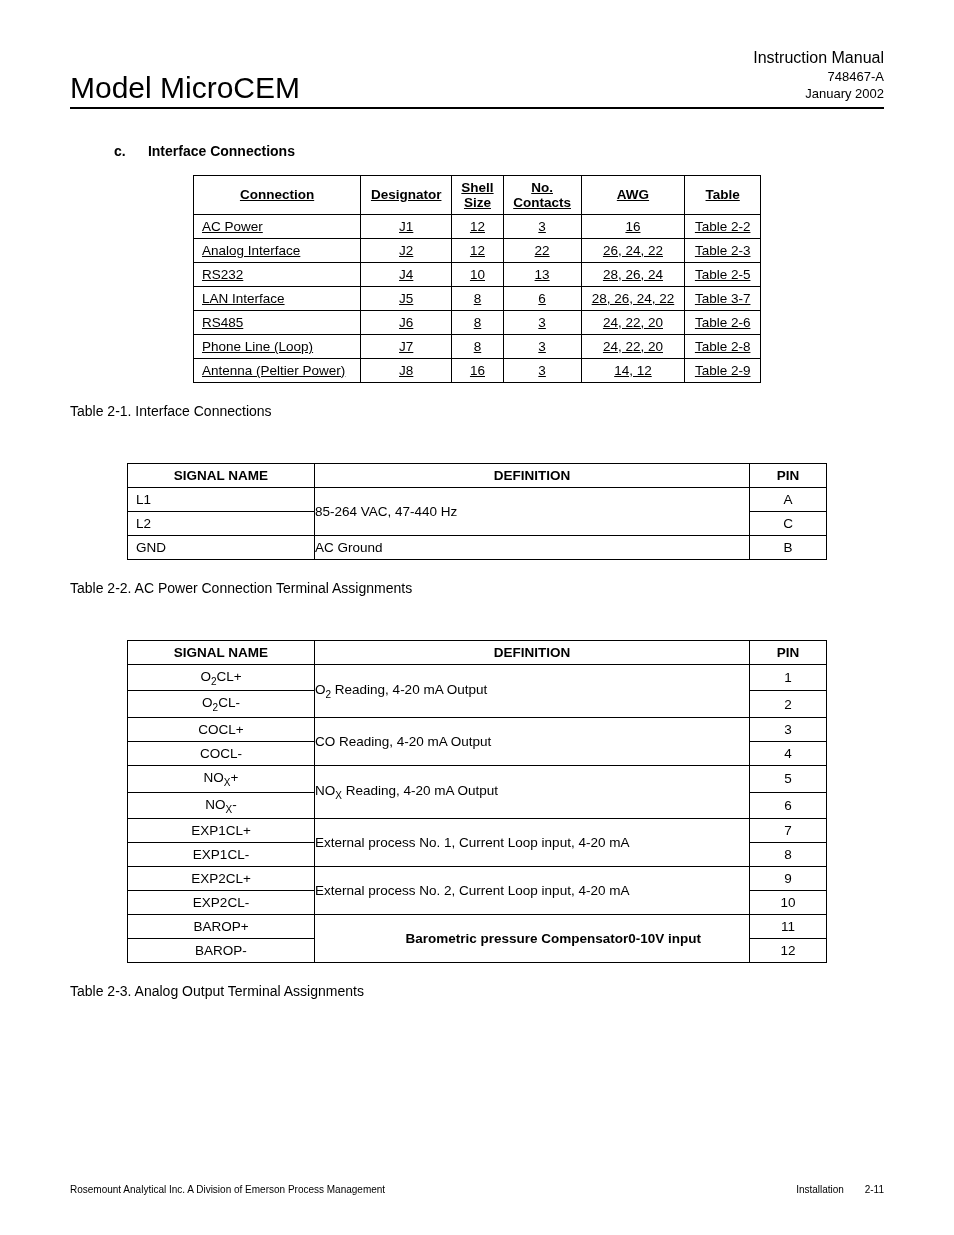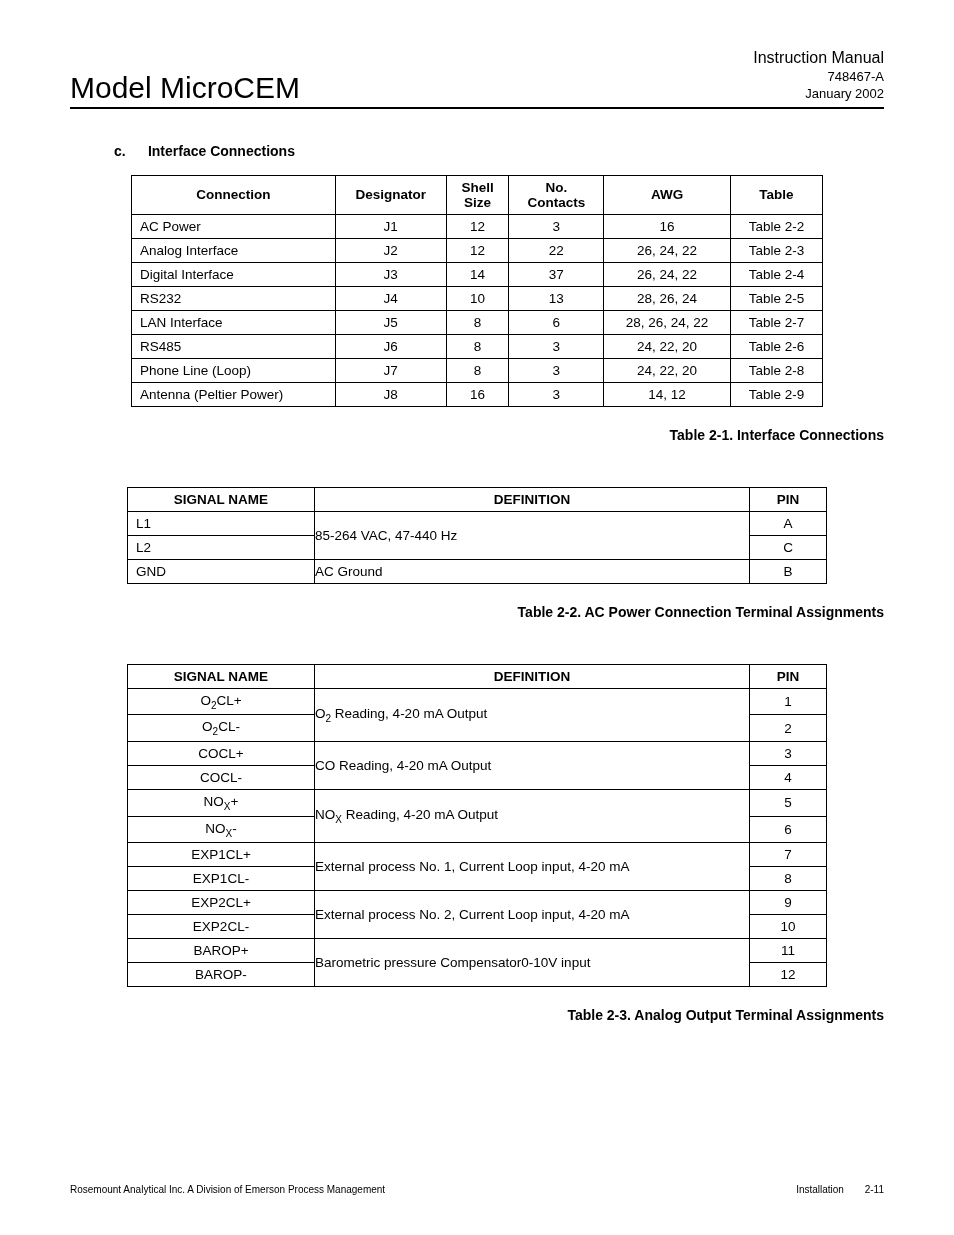--- a/index.html
+++ b/index.html
@@ -47,56 +47,57 @@
   .section-heading .letter {
     display: inline-block;
     width: 30px;
   }
   table {
     border-collapse: collapse;
     margin: 0 auto;
     font-size: 13.5px;
   }
   table.t1 {
-    width: 692px;
+    width: 568px;
+    text-decoration: underline;
   }
   table.t2, table.t3 {
     width: 700px;
     margin-top: 44px;
   }
   th, td {
     border: 1px solid #000;
     padding: 4px 8px;
     vertical-align: middle;
   }
   th {
     font-weight: bold;
     text-align: center;
   }
   .center { text-align: center; }
   .left { text-align: left; }
   .caption {
-    text-align: right;
-    font-weight: bold;
+    text-align: left;
+    font-weight: normal;
     font-size: 14px;
     margin: 20px 0 34px 0;
   }
   .sub { vertical-align: sub; font-size: 10px; }
   .footer {
     position: absolute;
     bottom: 40px;
     left: 70px;
     right: 70px;
     font-size: 10px;
     display: flex;
     justify-content: space-between;
   }
   .footer-right span { margin-left: 18px; }
   .def-indent { padding-left: 0; }
-  .def-spread { display: flex; justify-content: flex-start; padding-right: 40px;}
+  .def-spread { display: flex; justify-content: flex-end; padding-right: 40px; font-weight: bold;}
 </style>
 </head>
 <body>
 
 <div class="page">
 
   <div class="header">
     <div class="header-left">Model MicroCEM</div>
     <div class="header-right">
       <div class="manual">Instruction Manual</div>
@@ -132,42 +133,34 @@
         </tr>
         <tr>
           <td class="left">Analog Interface</td>
           <td class="center">J2</td>
           <td class="center">12</td>
           <td class="center">22</td>
           <td class="center">26, 24, 22</td>
           <td class="center">Table 2-3</td>
         </tr>
         <tr>
-          <td class="left">Digital Interface</td>
-          <td class="center">J3</td>
-          <td class="center">14</td>
-          <td class="center">37</td>
-          <td class="center">26, 24, 22</td>
-          <td class="center">Table 2-4</td>
-        </tr>
-        <tr>
           <td class="left">RS232</td>
           <td class="center">J4</td>
           <td class="center">10</td>
           <td class="center">13</td>
           <td class="center">28, 26, 24</td>
           <td class="center">Table 2-5</td>
         </tr>
         <tr>
           <td class="left">LAN Interface</td>
           <td class="center">J5</td>
           <td class="center">8</td>
           <td class="center">6</td>
           <td class="center">28, 26, 24, 22</td>
-          <td class="center">Table 2-7</td>
+          <td class="center">Table 3-7</td>
         </tr>
         <tr>
           <td class="left">RS485</td>
           <td class="center">J6</td>
           <td class="center">8</td>
           <td class="center">3</td>
           <td class="center">24, 22, 20</td>
           <td class="center">Table 2-6</td>
         </tr>
         <tr>

